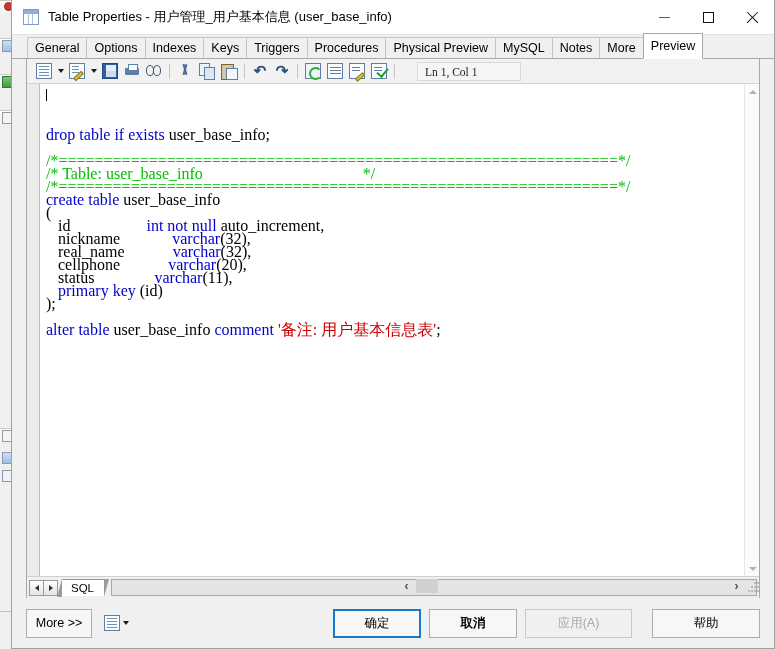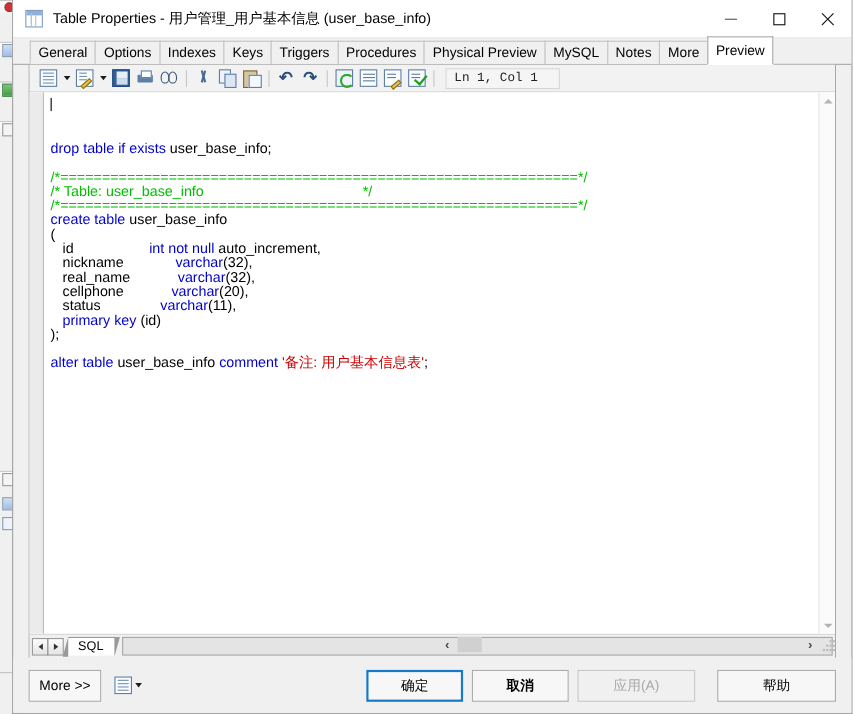--- a/index.html
+++ b/index.html
@@ -153,46 +153,46 @@
   .tbcaret i {
     width: 0; height: 0;
     border-left: 3.5px solid transparent;
     border-right: 3.5px solid transparent;
     border-top: 4px solid #1b1b1b;
   }
   .tbsep {
     width: 1px; height: 15px; background: #c6c6c6; margin: 0 4px;
   }
   #lncol {
-    margin-left: 6px;
+    margin-left: 18px;
     height: 19px; line-height: 18px;
     padding: 0 7px;
     min-width: 104px;
     background: #f5f5f5;
     border: 1px solid #d8d8d8;
     font-size: 11.5px; color: #222;
-    font-family: Liberation Mono, monospace;
+    font-family: Liberation Serif, serif;
   }
 
   
   #editorwrap {
     flex: 1 1 auto; position: relative;
     background: #ffffff;
     display: flex;
   }
   #gutter {
     flex: 0 0 13px;
     background: #ebebeb;
     border-right: 1px solid #bdbdbd;
   }
   #code {
     flex: 1 1 auto;
     padding: 5px 0 0 6px;
-    font-family: Liberation Sans, sans-serif;
-    font-size: 13px;
+    font-family: Liberation Serif, serif;
+    font-size: 16px;
     line-height: 13px;
     white-space: pre;
     color: #000000;
     overflow: hidden;
     position: relative;
   }
   #caret {
     position: absolute; left: 6px; top: 5px;
     width: 1px; height: 12px; background: #000;
   }

